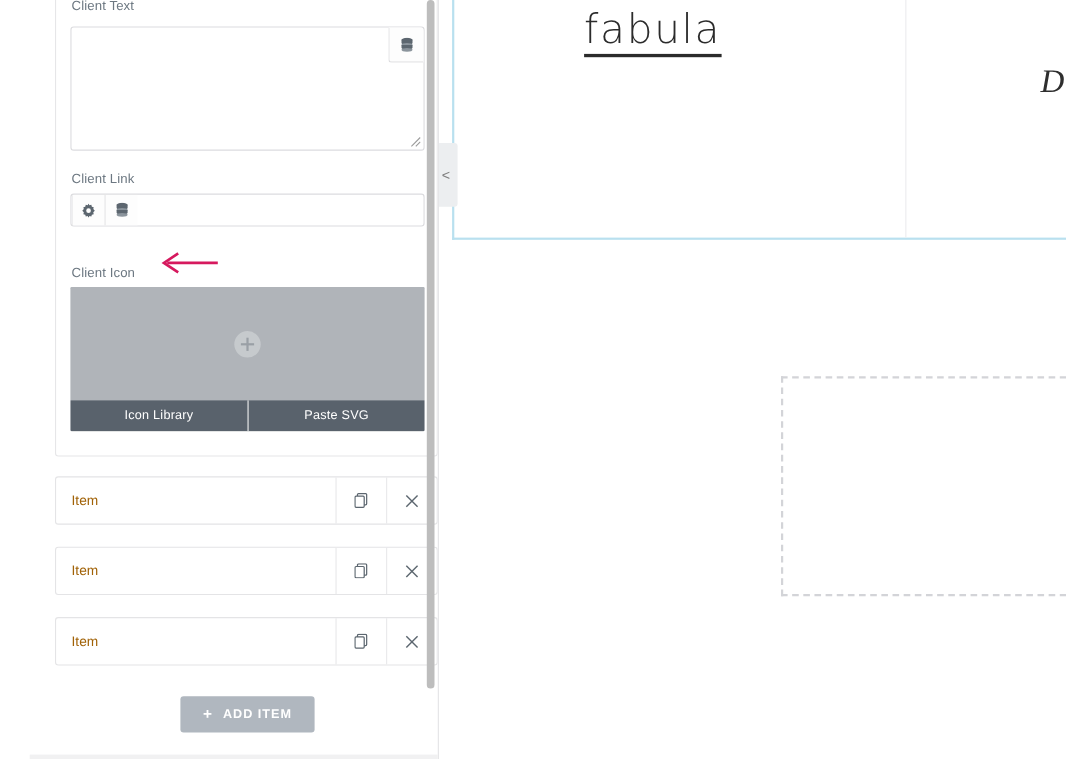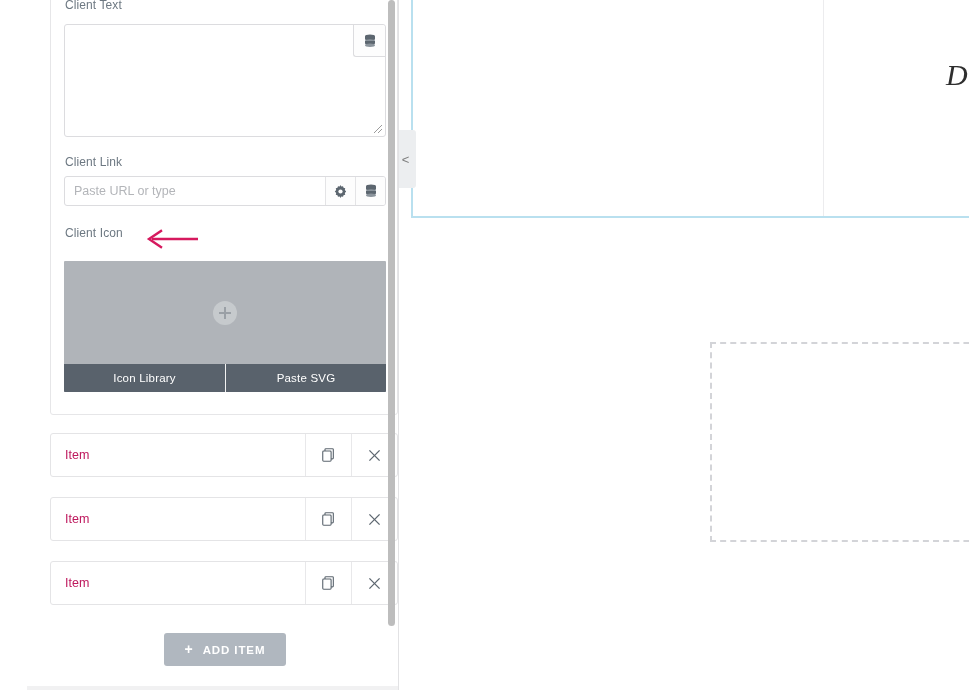--- a/index.html
+++ b/index.html
@@ -51,21 +51,21 @@
 
   .field-label {
     font-size: 12px;
     color: #6d7882;
     line-height: 14px;
     font-weight: 400;
     letter-spacing: .1px;
   }
   .field-label.lbl-text   { position: absolute; left: 14px; top: 5px; }
   .field-label.lbl-link   { position: absolute; left: 14px; top: 162px; text-align: right; }
-  .field-label.lbl-icon   { position: absolute; left: 14px; top: 233px; }
+  .field-label.lbl-icon   { position: absolute; left: 14px; top: 248px; }
 
   
   .textarea-wrap {
     position: absolute;
     left: 13px; top: 31px;
     width: 322px; height: 113px;
   }
   .ta-box {
     width: 100%; height: 100%;
     border: 1px solid #dcdcdf;
@@ -186,21 +186,21 @@
     border: 1px solid #e4e4e6;
     border-radius: 3px;
     display: flex;
     align-items: stretch;
   }
   .rep-row .rep-title {
     flex: 1 1 auto;
     display: flex; align-items: center;
     padding-left: 14px;
     font-size: 12.5px;
-    color: #be185d;
+    color: #a16207;
   }
   .rep-tool {
     flex: 0 0 46px;
     width: 46px;
     border-left: 1px solid #e8e8ea;
     display: flex; align-items: center; justify-content: center;
     cursor: pointer;
   }
 
   
@@ -355,21 +355,20 @@
             <svg class="resize-grip" viewBox="0 0 10 10">
               <line x1="9" y1="1" x2="1" y2="9" stroke="#9b9b9b" stroke-width="1"></line>
               <line x1="9" y1="5" x2="5" y2="9" stroke="#9b9b9b" stroke-width="1"></line>
             </svg>
           </div>
         </div>
 
         <div class="field-label lbl-link">Client Link</div>
 
         <div class="link-wrap">
-          <input type="text" placeholder="Paste URL or type" style="">
           <div class="link-btn">
             <svg width="13" height="13" viewBox="0 0 16 16">
               <path fill="#5c666f" d="M8 0l1 1.9 2.1-.5.6 2.1 2.1.6-.5 2.1L15 8l-1.7 1.8.5 2.1-2.1.6-.6 2.1-2.1-.5L8 16l-1-1.9-2.1.5-.6-2.1-2.1-.6.5-2.1L1 8l1.7-1.8-.5-2.1 2.1-.6.6-2.1L7 1.9z"></path>
               <circle cx="8" cy="8" r="2.6" fill="#fdfdfd"></circle>
             </svg>
           </div>
           <div class="link-btn">
             <svg width="12" height="14" viewBox="0 0 12 14">
               <ellipse cx="6" cy="2.2" rx="5" ry="1.8" fill="#5c666f"></ellipse>
               <path d="M1 2.2 V5 c0 1 2.2 1.8 5 1.8 s5 -0.8 5 -1.8 V2.2" fill="#5c666f"></path>
@@ -461,19 +460,20 @@
 
   <div class="canvas">
 
     <div class="section-outline"></div>
     <div class="col-divider"></div>
 
     <div class="collapse-tab">
       <span class="chev">&lt;</span>
     </div>
 
+    <div class="brand">fabula</div>
 
     <div class="serif-frag">D</div>
 
     <div class="dashed-box"></div>
   </div>
 
 </div>
 
 </body></html>

